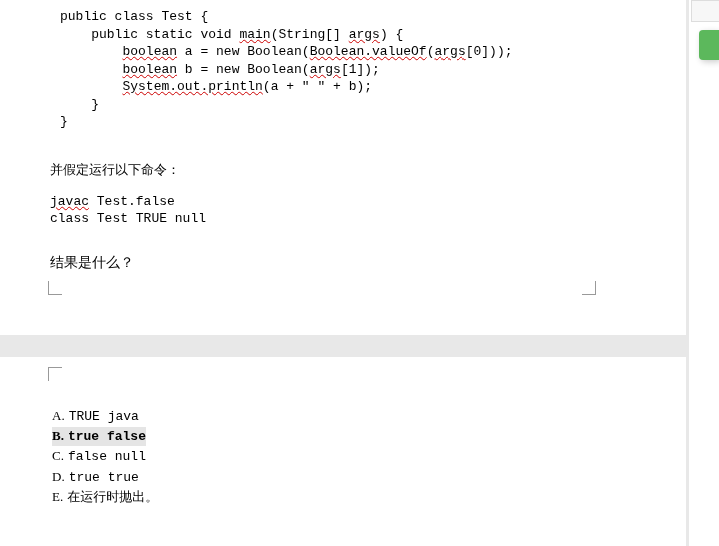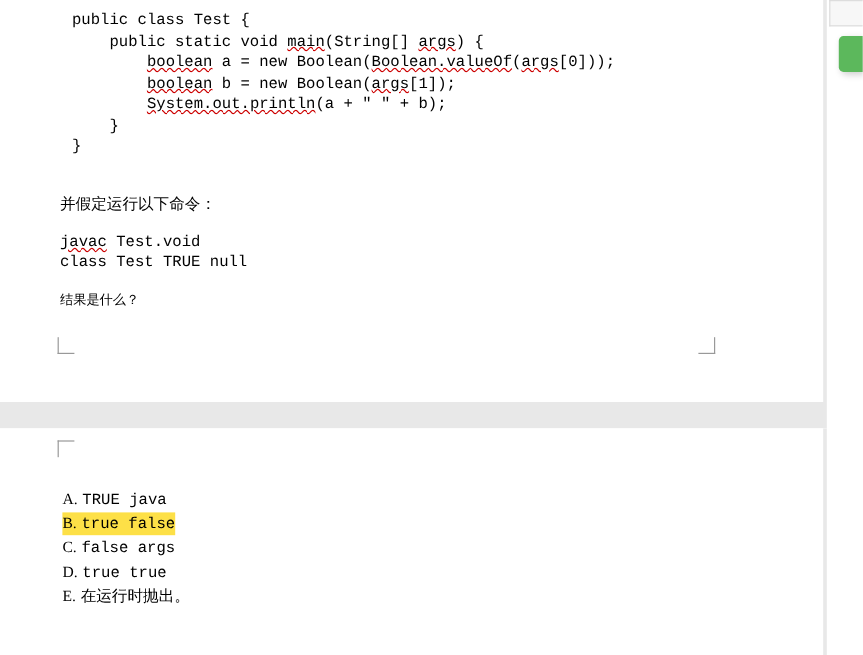--- a/index.html
+++ b/index.html
@@ -43,24 +43,24 @@
       font-family: "Courier New", monospace;
       font-size: 13px;
       line-height: 1.35;
       color: #000;
       padding-left: 50px;
       margin-top: 14px;
       white-space: pre;
     }
     .question-line {
       font-family: "SimSun", serif;
-      font-size: 11px;
+      font-size: 14px;
       color: #000;
       padding-left: 50px;
-      margin-top: 14px;
+      margin-top: 26px;
     }
     .corner-mark {
       position: absolute;
       width: 14px;
       height: 14px;
     }
     .corner-bl {
       bottom: 40px;
       left: 48px;
       border-left: 1px solid #999;
@@ -104,21 +104,21 @@
     .ans-label {
       font-family: "SimSun", serif;
       margin-right: 4px;
     }
     .ans-text {
       font-family: "Courier New", monospace;
     }
     .ans-text-cn {
       font-family: Liberation Mono, monospace;
     }
-    .highlight { background: #fde047; }
+    .highlight { background: #e5e5e5; font-weight: bold; }
     .side-clip {
       position: absolute;
       right: 0;
       top: 30px;
       width: 20px;
       height: 30px;
       background: #5cb85c;
       border-top-left-radius: 4px;
       border-bottom-left-radius: 4px;
       box-shadow: 2px 2px 6px rgba(0,0,0,0.2);
@@ -144,21 +144,21 @@
   <div class="code-block"><span>public class Test {</span>
 <span>    public static void </span><span class="squiggle">main</span><span>(String[] </span><span class="squiggle">args</span><span>) {</span>
 <span>        </span><span class="squiggle">boolean</span><span> a = new Boolean(</span><span class="squiggle">Boolean.valueOf</span><span>(</span><span class="squiggle">args</span><span>[0]));</span>
 <span>        </span><span class="squiggle">boolean</span><span> b = new Boolean(</span><span class="squiggle">args</span><span>[1]);</span>
 <span>        </span><span class="squiggle">System.out.println</span><span>(a + " " + b);</span>
 <span>    }</span>
 <span>}</span></div>
 
   <div class="text-line">并假定运行以下命令：</div>
 
-  <div class="cmd-block"><span class="squiggle">javac</span><span> Test.void</span>
+  <div class="cmd-block"><span class="squiggle">javac</span><span> Test.false</span>
 <span>class Test TRUE null</span></div>
 
   <div class="question-line">结果是什么？</div>
 
   <div class="corner-mark corner-bl"></div>
   <div class="corner-mark corner-br"></div>
 </div>
 
 <div class="gap"></div>
 
@@ -167,21 +167,21 @@
   <div class="answers">
     <div class="answer-row">
       <span class="ans-label">A.</span>
       <span class="ans-text">TRUE java</span>
     </div>
     <div class="answer-row">
       <span class="highlight"><span class="ans-label">B.</span><span class="ans-text">true false</span></span>
     </div>
     <div class="answer-row">
       <span class="ans-label">C.</span>
-      <span class="ans-text">false args</span>
+      <span class="ans-text">false null</span>
     </div>
     <div class="answer-row">
       <span class="ans-label">D.</span>
       <span class="ans-text">true true</span>
     </div>
     <div class="answer-row">
       <span class="ans-label">E.</span>
       <span class="ans-text-cn">在运行时抛出 </span>
         <span class="ans-text-cn">。</span>
     </div>

